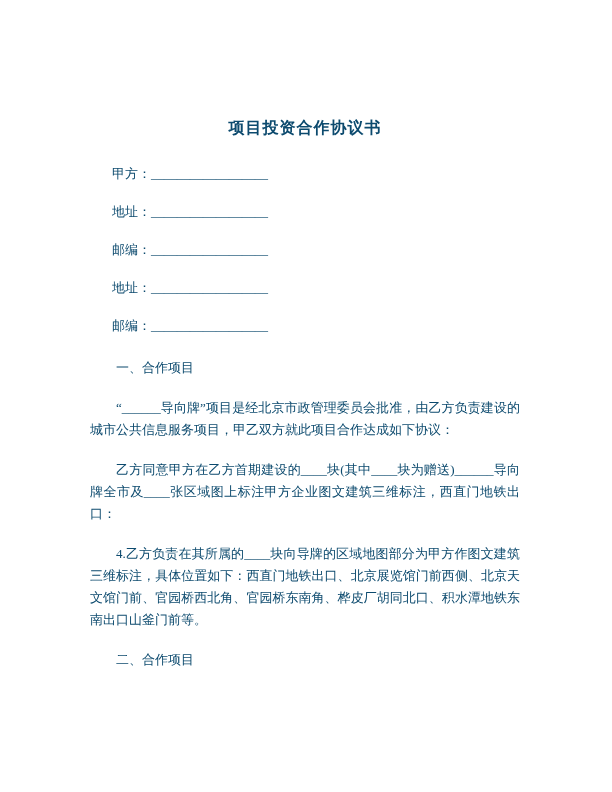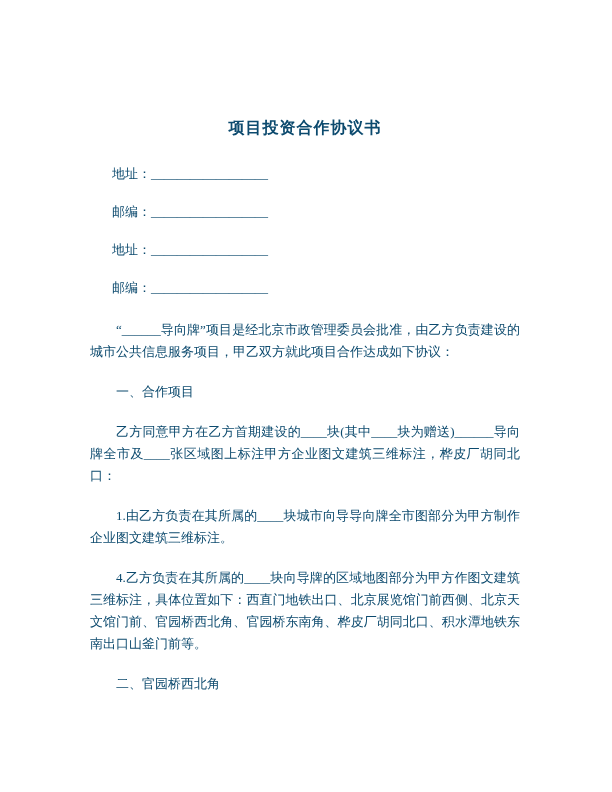--- a/index.html
+++ b/index.html
@@ -55,28 +55,28 @@
   }
 </style>
 </head>
 <body>
 
 <div class="page">
 
   <div class="doc-title">项目投资合作协议书</div>
 
   <div class="fields">
+    <div class="field"><span class="label">甲方：</span><span class="blank">__________________</span></div>
     <div class="field"><span class="label">地址：</span><span class="blank">__________________</span></div>
     <div class="field"><span class="label">邮编：</span><span class="blank">__________________</span></div>
     <div class="field"><span class="label">地址：</span><span class="blank">__________________</span></div>
     <div class="field"><span class="label">邮编：</span><span class="blank">__________________</span></div>
   </div>
 
   <div class="doc-body">
+    <p class="para">一、合作项目</p>
     <p class="para">“______导向牌”项目是经北京市政管理委员会批准，由乙方负责建设的城市公共信息服务项目，甲乙双方就此项目合作达成如下协议：</p>
-    <p class="para">一、合作项目</p>
-    <p class="para">乙方同意甲方在乙方首期建设的____块(其中____块为赠送)______导向牌全市及____张区域图上标注甲方企业图文建筑三维标注，桦皮厂胡同北口：</p>
-    <p class="para">1.由乙方负责在其所属的____块城市向导导向牌全市图部分为甲方制作企业图文建筑三维标注。</p>
+    <p class="para">乙方同意甲方在乙方首期建设的____块(其中____块为赠送)______导向牌全市及____张区域图上标注甲方企业图文建筑三维标注，西直门地铁出口：</p>
     <p class="para">4.乙方负责在其所属的____块向导牌的区域地图部分为甲方作图文建筑三维标注，具体位置如下：西直门地铁出口、北京展览馆门前西侧、北京天文馆门前、官园桥西北角、官园桥东南角、桦皮厂胡同北口、积水潭地铁东南出口山釜门前等。</p>
-    <p class="para">二、官园桥西北角</p>
+    <p class="para">二、合作项目</p>
   </div>
 
 </div>
 
 </body></html>

